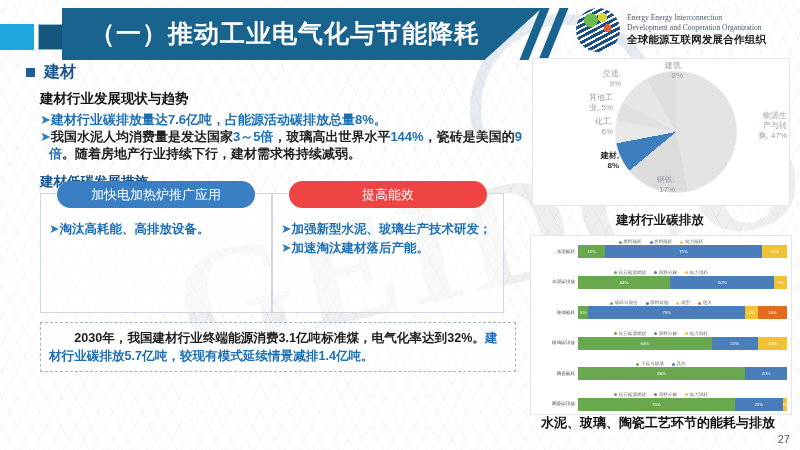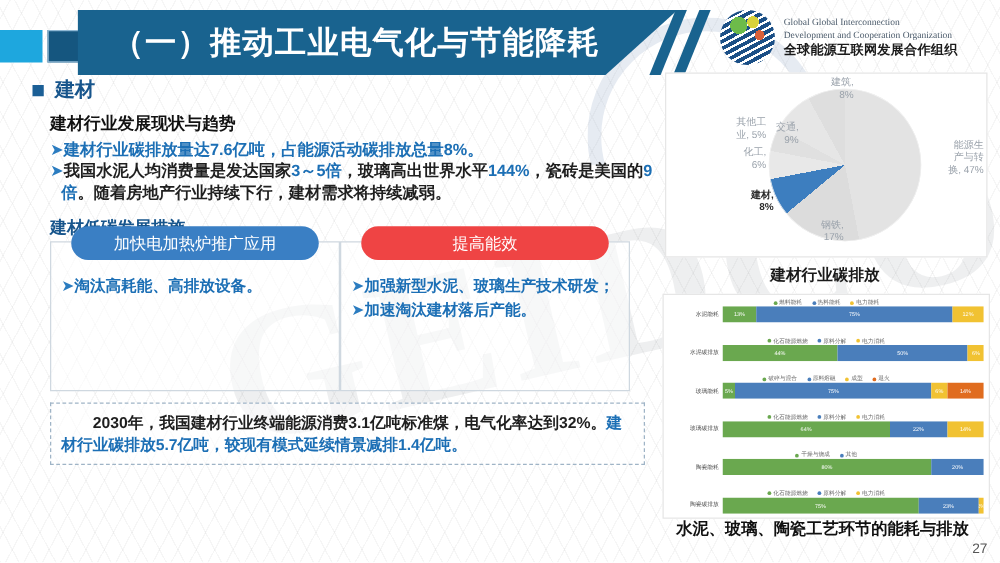--- a/index.html
+++ b/index.html
@@ -202,21 +202,21 @@
   <div class="hdr-navy"></div>
   <div class="hdr-bar"></div>
   <div class="hdr-slash s1"></div>
   <div class="hdr-slash s2"></div>
   <div class="hdr-title">（一）推动工业电气化与节能降耗</div>
 </div>
 
 <div class="logo-wrap">
   <div class="logo-globe"></div>
   <div>
-    <div class="logo-txt-en">Global Global Interconnection</div>
+    <div class="logo-txt-en">Energy Energy Interconnection</div>
     <div class="logo-txt-en">Development and Cooperation Organization</div>
     <div class="logo-txt-cn">全球能源互联网发展合作组织</div>
   </div>
 </div>
 
 <div class="left">
 
   <div class="sec-head">
     <span class="sec-sq"></span>
     <span class="sec-title">建材</span>
@@ -258,21 +258,21 @@
 产与转
 换, 47%</div>
         <div class="pie-lbl" style="left: 106px; top: 116px; width: 36px;">钢铁,
 17%</div>
         <div class="pie-lbl hi" style="left: 50px; top: 92px; width: 36px;">建材,
 8%</div>
         <div class="pie-lbl" style="left: 48px; top: 58px; width: 32px;">化工,
 6%</div>
         <div class="pie-lbl" style="left: 44px; top: 34px; width: 36px;">其他工
 业, 5%</div>
-        <div class="pie-lbl" style="left: 74px; top: 10px; width: 32px; margin-top: 28px;">交通,
+        <div class="pie-lbl" style="left: 56px; top: 10px; width: 32px;">交通,
 9%</div>
         <div class="pie-lbl" style="left: 118px; top: 2px; width: 32px;">建筑,
 8%</div>
       </div>
   </div>
   <div class="cap">建材行业碳排放</div>
 
   <div class="bar-card">
     <div class="brow" id="bars">
         <div>

